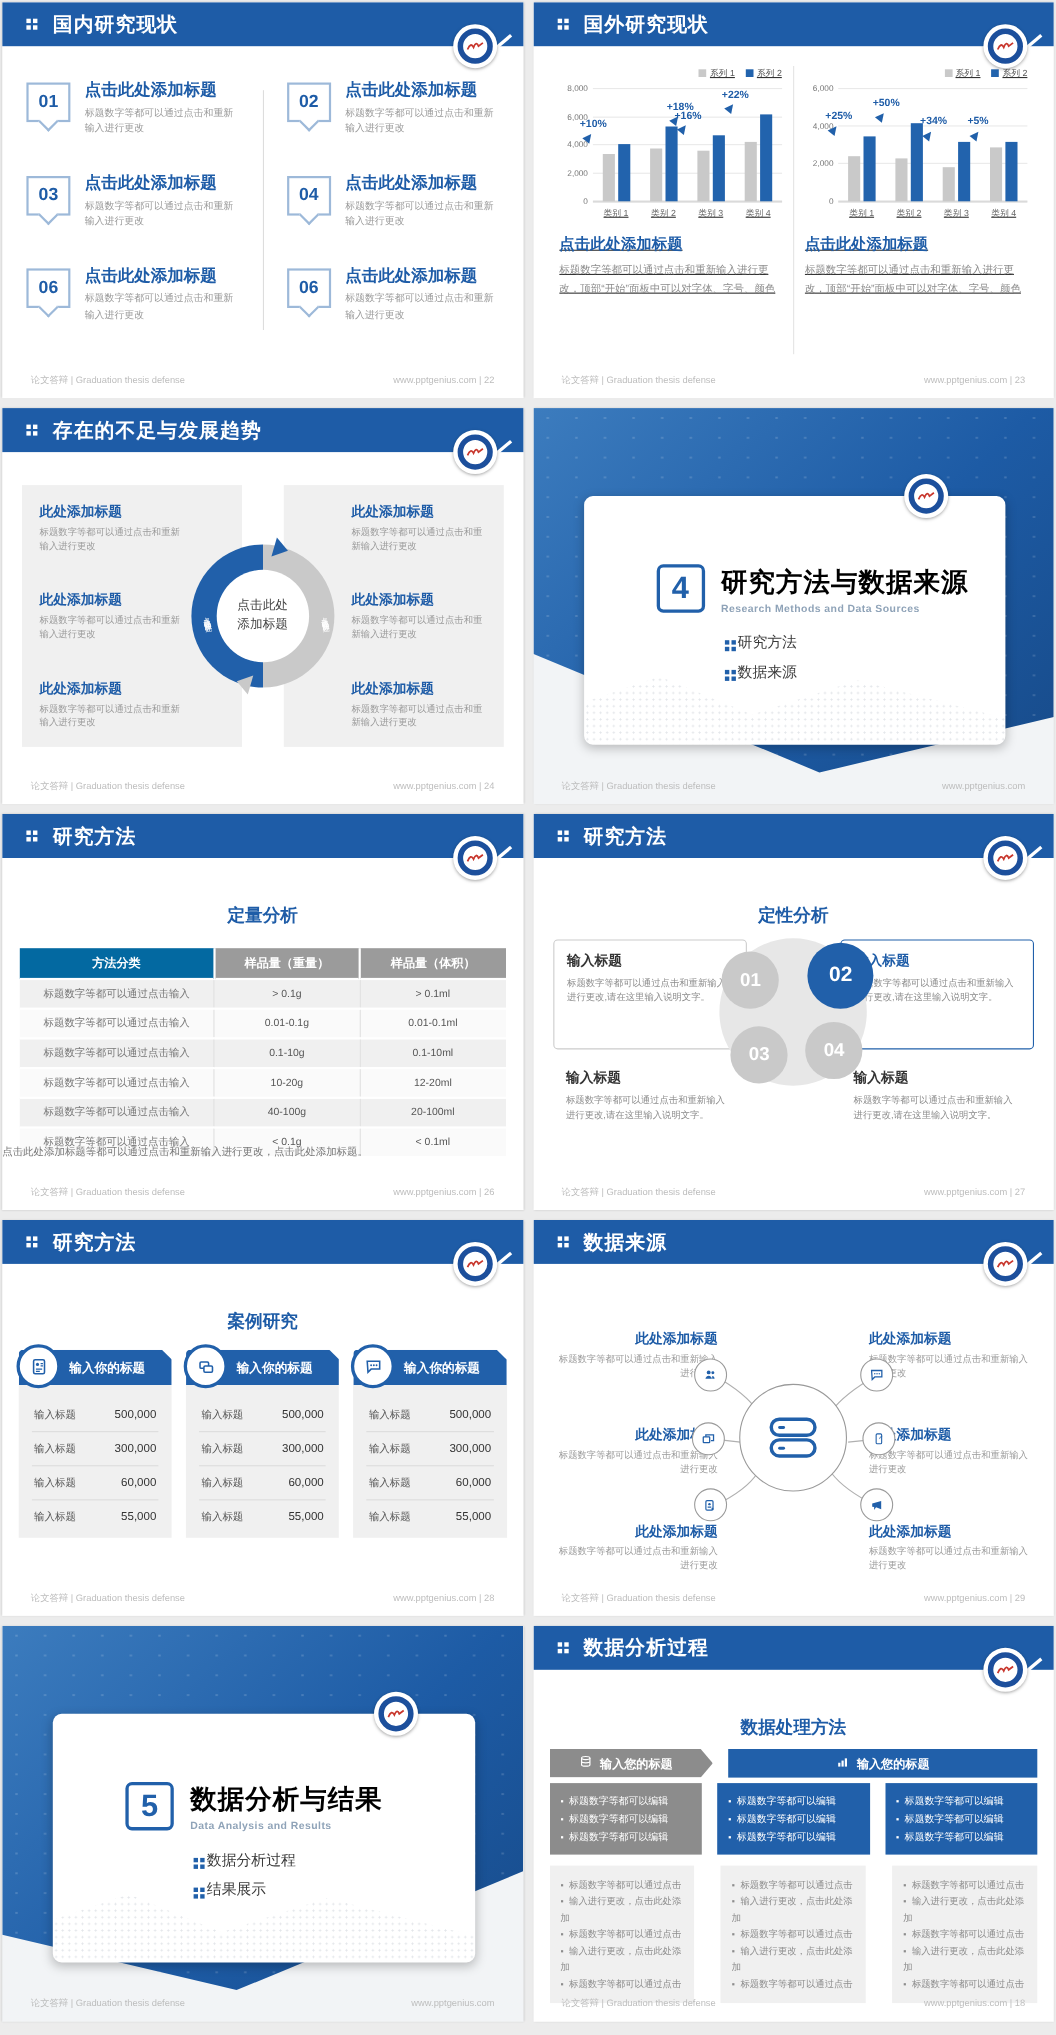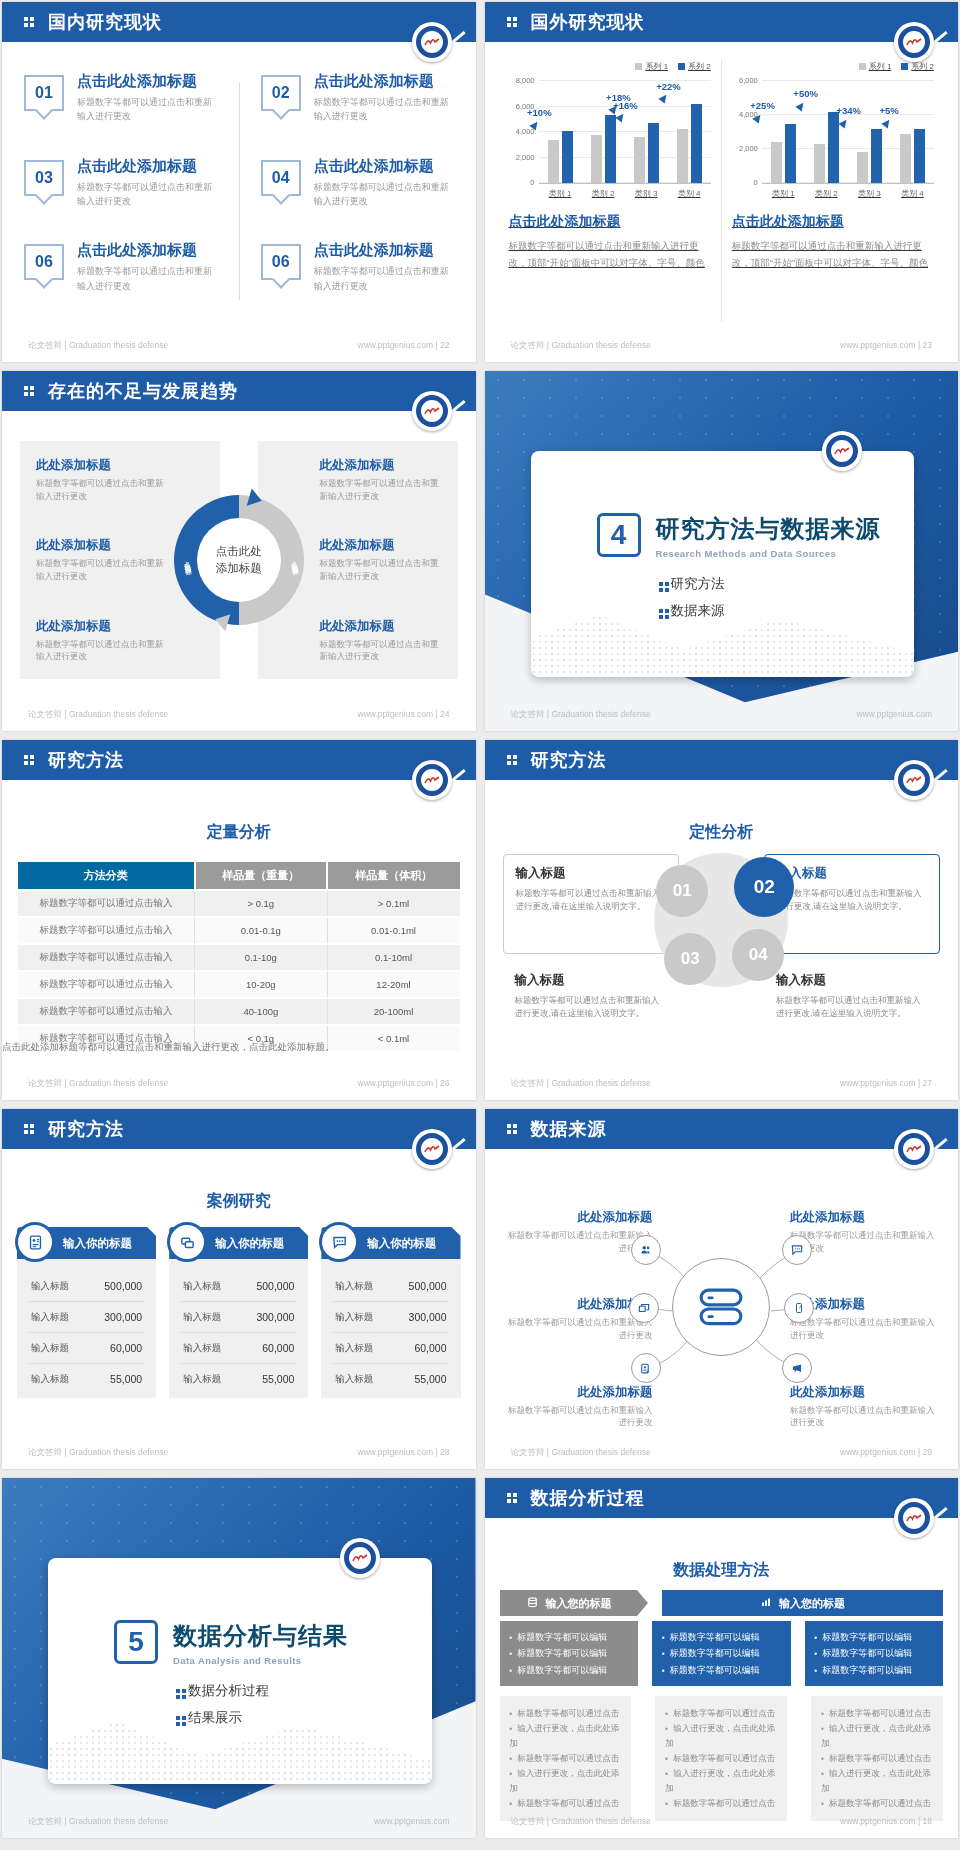--- a/index.html
+++ b/index.html
@@ -61,21 +61,21 @@
   
   .section{background:#f2f4f6;}
   .sec-bg{position:absolute;inset:0;background:linear-gradient(135deg,#3c7cbe 0%,#1d5ba5 55%,#174a88 100%);}
   .sec-bg::after{content:'';position:absolute;inset:0;background-image:radial-gradient(rgba(255,255,255,.16) 1px,transparent 1.4px);background-size:26px 18px;}
   .bg4{clip-path:polygon(0 0,100% 0,100% 78%,55% 92%,0 62%);}
   .bg9{clip-path:polygon(0 0,100% 0,100% 62%,45% 92%,0 78%);}
   .sec-card{position:absolute;left:46px;right:44px;top:80px;bottom:54px;background:#fff;border-radius:8px;box-shadow:0 3px 10px rgba(0,0,0,.25);}
   .sec-logo{top:-20px;right:52px;}
   .sec-row{display:flex;gap:15px;align-items:flex-start;margin:62px 0 0 66px;}
   .numbox{width:44px;height:44px;border:3px solid #2160aa;border-radius:6px;color:#2160aa;font-size:28px;font-weight:bold;display:flex;align-items:center;justify-content:center;box-sizing:border-box;flex:none;}
-  .sec-title h1{font-size:24px;color:#0c4a6e;margin:0;letter-spacing:1px;white-space:nowrap;}
+  .sec-title h1{font-size:24px;color:#000000;margin:0;letter-spacing:1px;white-space:nowrap;}
   .sec-title .sub{font-size:9.5px;color:#8fa3b8;font-weight:bold;letter-spacing:.4px;margin-top:3px;}
   .sec-bullets{margin:16px 0 0 128px;display:flex;flex-direction:column;gap:9px;}
   .sb{display:flex;align-items:center;font-size:13.5px;color:#3a3a3a;}
   .sb .dots4{color:#2160aa;margin-top:0;}
   .wave{position:absolute;left:0;right:0;bottom:0;height:86px;background:radial-gradient(#b9c0c9 .8px,transparent 1px);background-size:6px 6px;opacity:.4;clip-path:polygon(0 55%,18% 28%,40% 68%,65% 32%,100% 72%,100% 100%,0 100%);border-radius:0 0 8px 8px;}
   
   .sub-title{position:absolute;top:82px;left:0;right:0;text-align:center;font-size:16px;font-weight:bold;color:#1e5ca7;}
   .s5-table{position:absolute;left:16px;right:16px;top:122px;border-collapse:collapse;width:calc(100% - 32px);font-size:9.5px;}
   .s5-table th{color:#fff;font-weight:bold;padding:6px 0;font-size:11px;}
   .s5-table th.c1{background:#0369a1;width:40%;}

